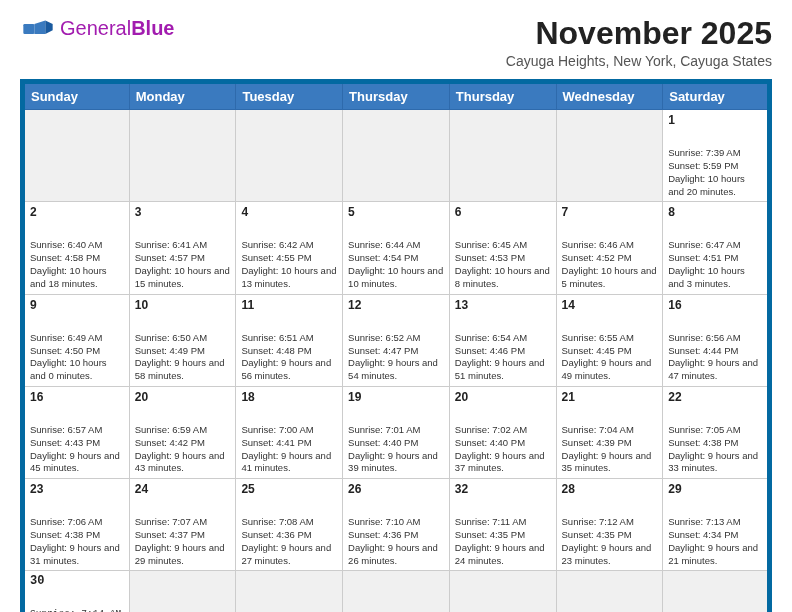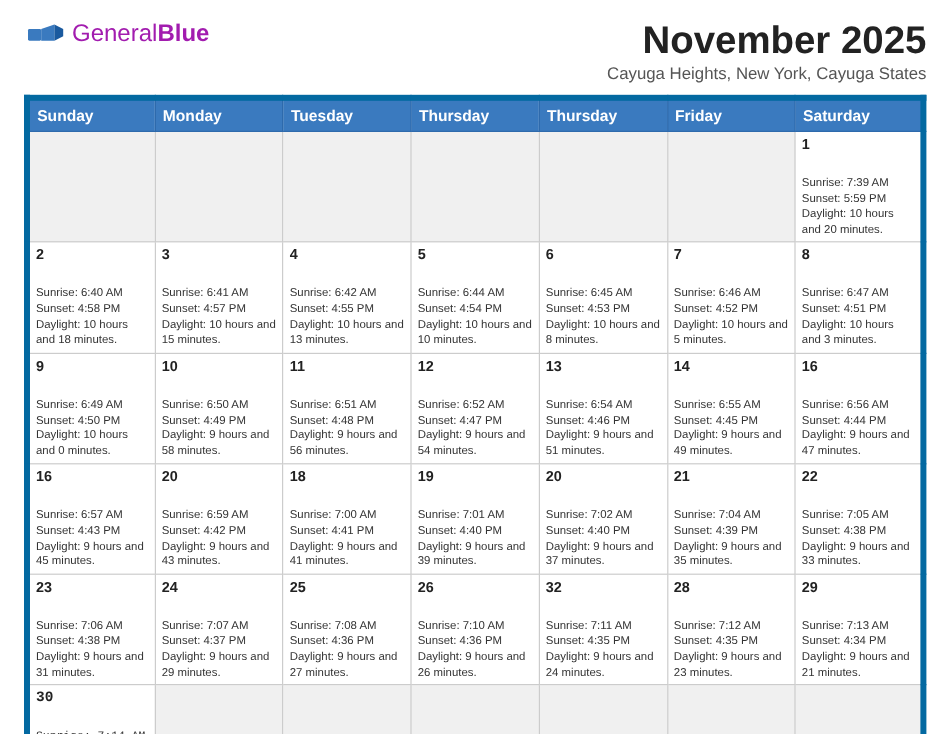--- a/index.html
+++ b/index.html
@@ -119,21 +119,21 @@
   </div>
 
   <table class="calendar">
     <thead>
       <tr>
         <th>Sunday</th>
         <th>Monday</th>
         <th>Tuesday</th>
         <th>Thursday</th>
         <th>Thursday</th>
-        <th>Friday</th>
+        <th>Wednesday</th>
         <th>Saturday</th>
       </tr>
     </thead>
     <tbody id="calendar-body">
     <tr>
           <td class="empty"></td>
           <td class="empty"></td>
           <td class="empty"></td>
           <td class="empty"></td>
           <td class="empty"></td>

